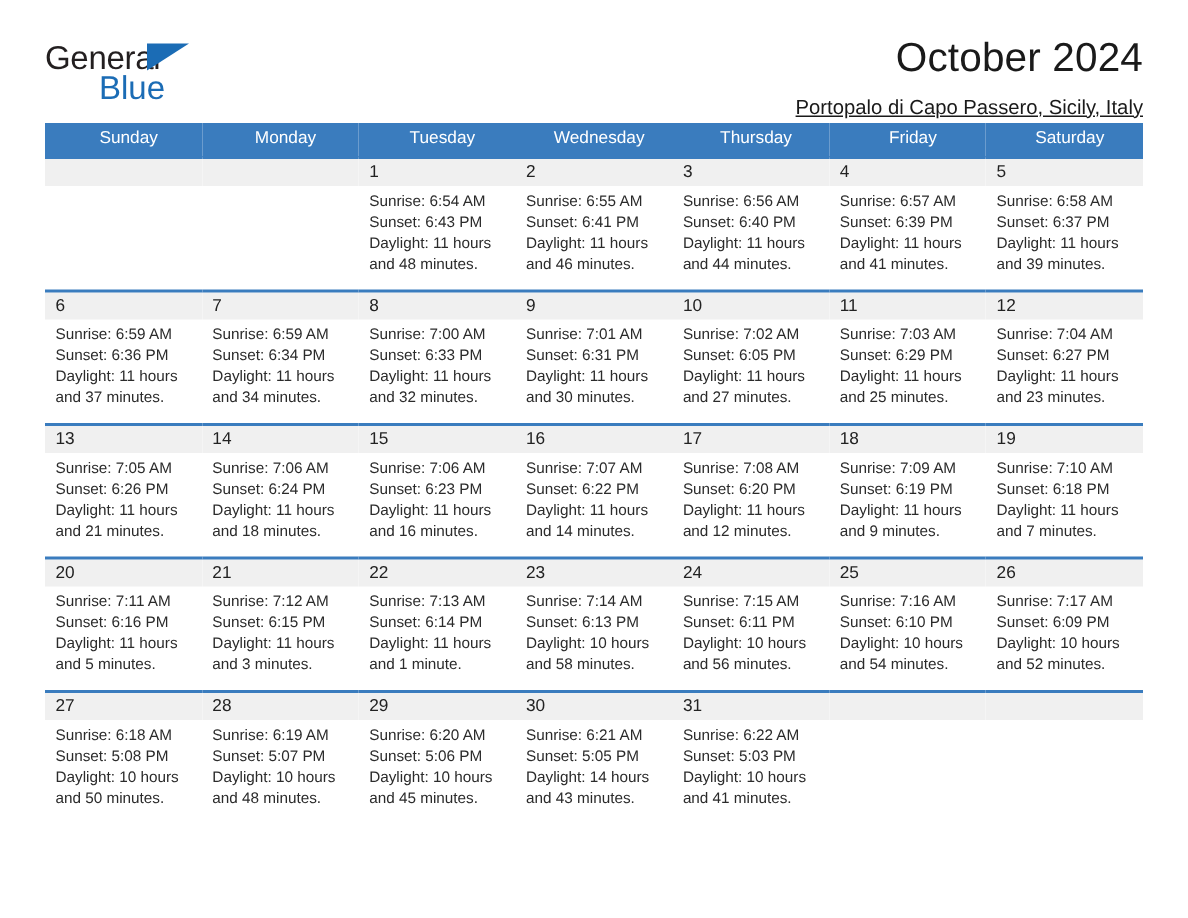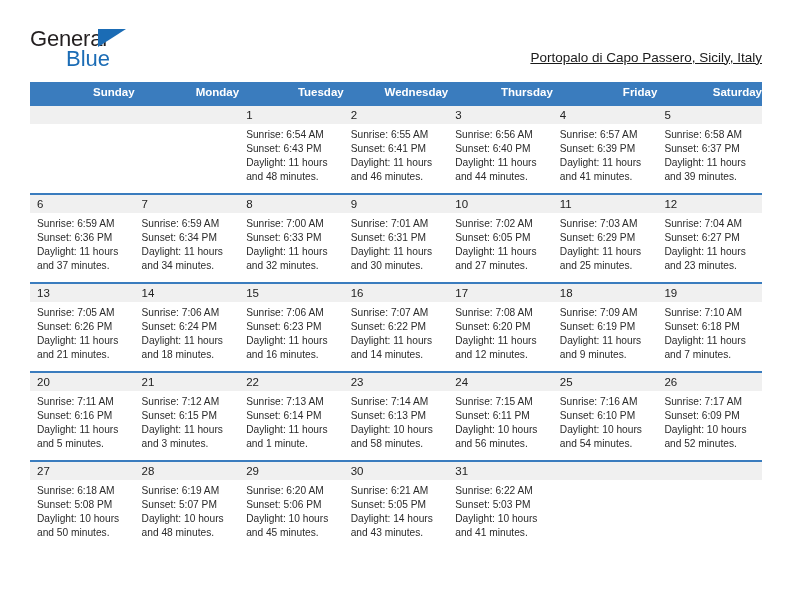--- a/index.html
+++ b/index.html
@@ -88,22 +88,22 @@
   .calendar {
     width: 732px;
     border-collapse: collapse;
     table-layout: fixed;
   }
 
   .dow-row th {
     background: #3a7cbe;
     color: #ffffff;
     font-size: 11.5px;
-    font-weight: bold;
-    text-align: right;
+    font-weight: normal;
+    text-align: center;
     padding: 4px 0 5px 7px;
     height: 20px;
     line-height: 1.1;
     margin-left: 44px;
   }
 
   .week-row td {
     vertical-align: top;
     padding: 0;
     height: 89px;
@@ -144,20 +144,21 @@
 
   <div class="header">
 
     <div class="logo">
       <span class="logo-general">General</span>
       <span class="logo-tri"></span>
       <span class="logo-blue">Blue</span>
     </div>
 
     <div class="title-block">
+      <h1 class="cal-title">October 2024</h1>
       <p class="cal-subtitle">Portopalo di Capo Passero, Sicily, Italy</p>
     </div>
 
   </div>
 
   <table class="calendar">
     <thead>
       <tr class="dow-row">
         <th>Sunday</th>
         <th>Monday</th>

